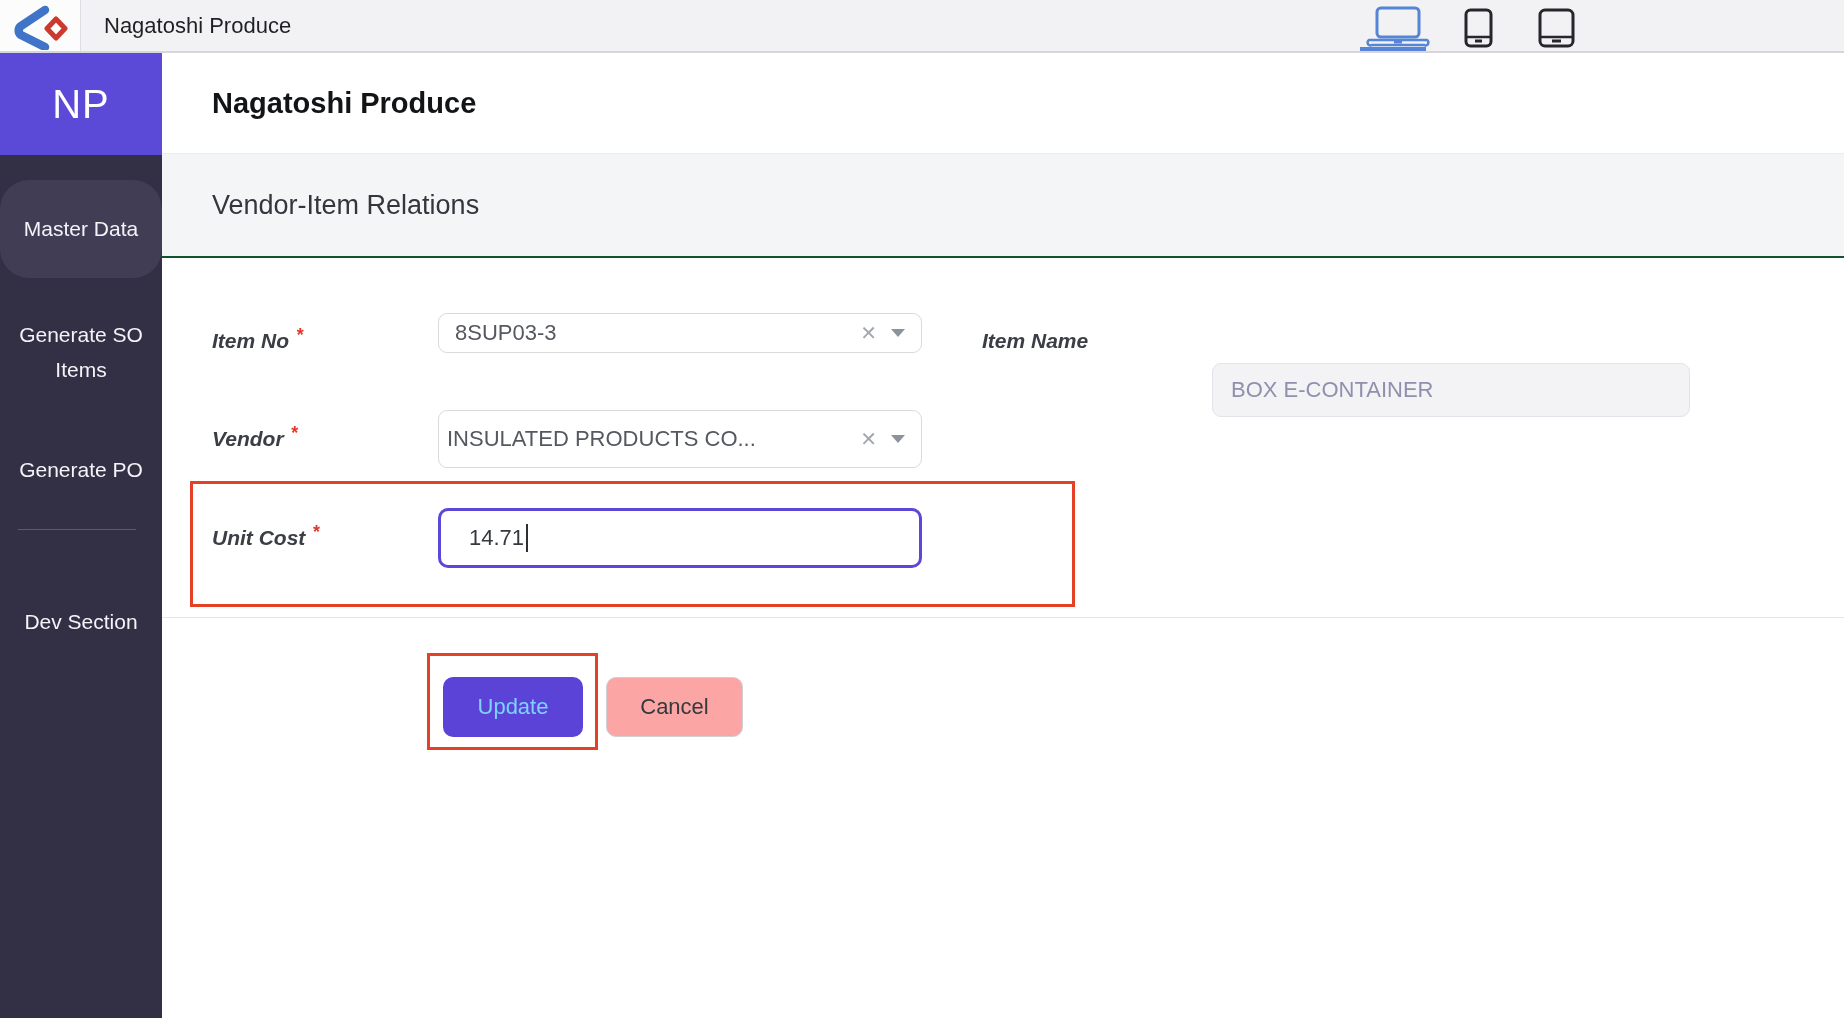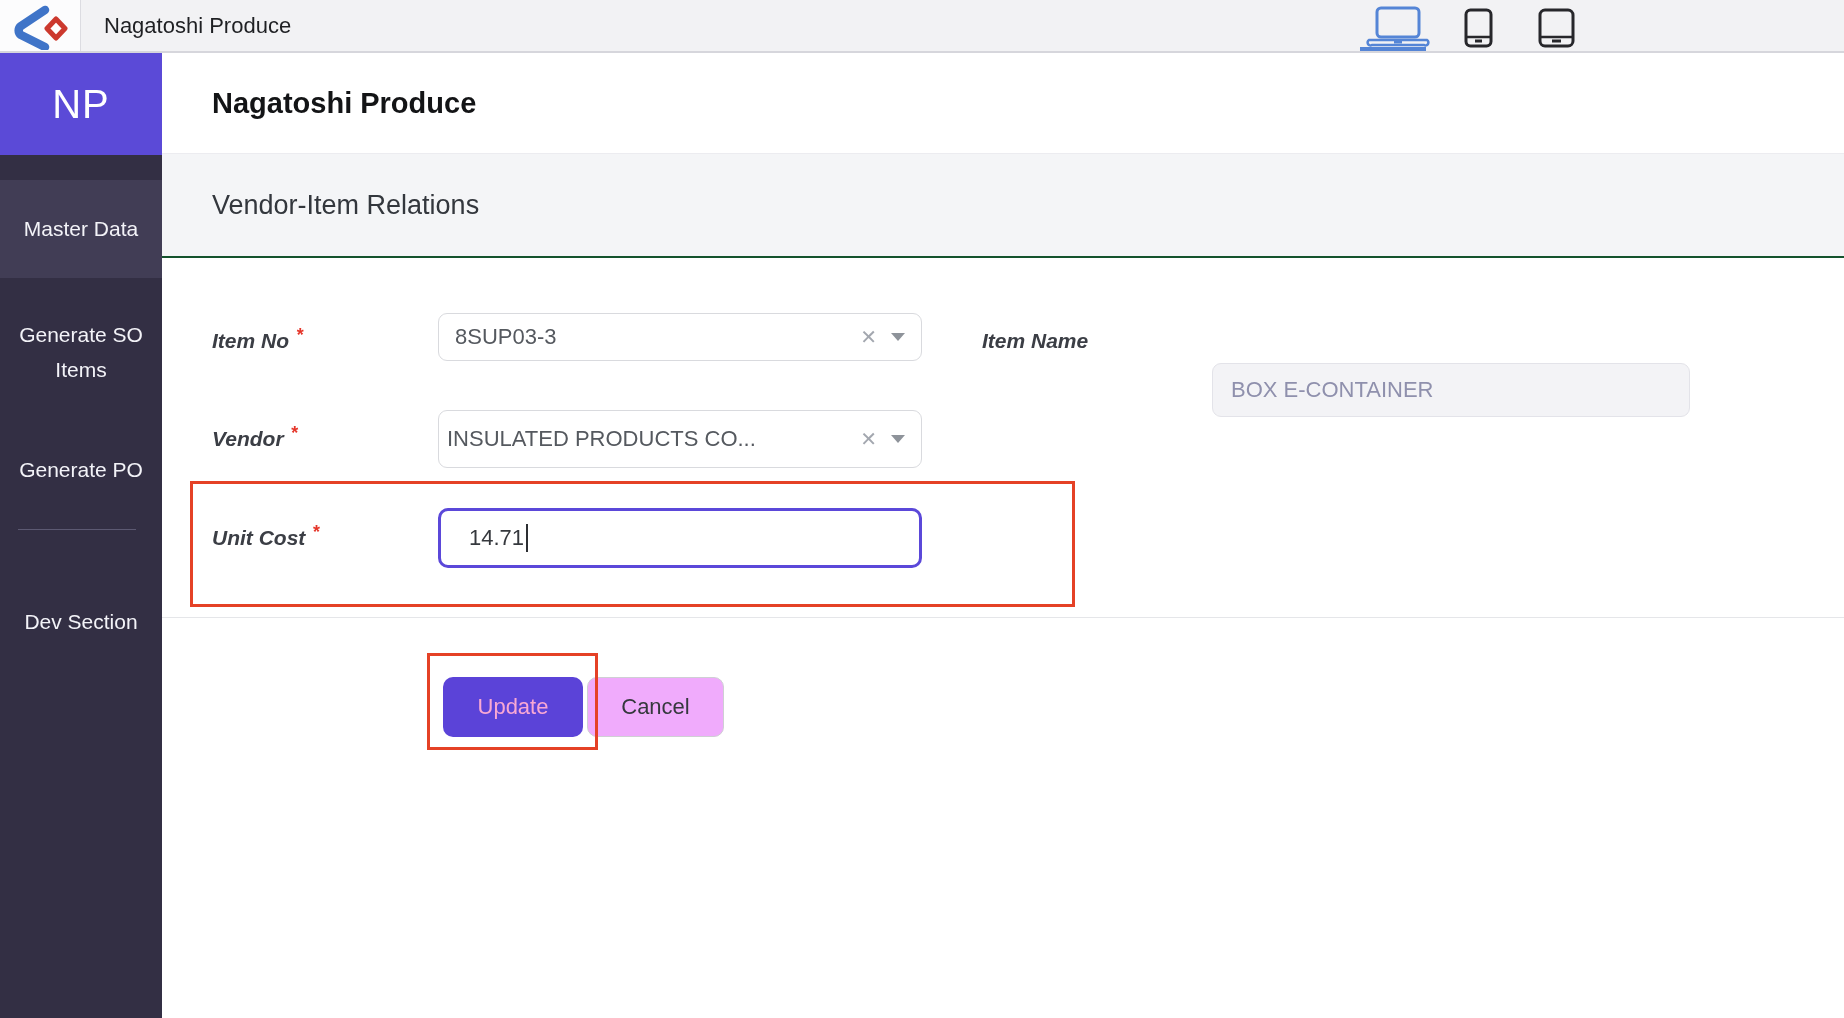--- a/index.html
+++ b/index.html
@@ -24,21 +24,21 @@
   .dev-tablet { left:188px; top:8px; }
   .active-underline { position:absolute; left:1360px; bottom:0; width:66px; height:4px; background:#5585d6; }
 
   
   .sidebar { position:absolute; left:0; top:53px; width:162px; height:965px; background:#332f44; z-index:5; }
   .np-block { position:absolute; left:0; top:0; width:162px; height:102px; background:#5b4ad7;
     color:#ffffff; font-size:40px; font-weight:300; letter-spacing:1px;
     display:flex; align-items:center; justify-content:center; }
   .nav-item { position:absolute; left:0; width:162px; color:#f3f3f8; font-size:21px;
     text-align:center; display:flex; align-items:center; justify-content:center;
-    cursor:pointer; line-height:1.65; }
+    cursor:pointer; line-height:1.65;border-radius:29px; }
   .nav-master { top:127px; height:98px; background:#413d55; }
   .nav-so     { top:255px; height:90px; padding:0 12px; }
   .nav-po     { top:396px; height:42px; }
   .nav-divider{ position:absolute; left:18px; top:476px; width:118px; height:1px; background:#5c5972; }
   .nav-dev    { top:548px; height:42px; }
 
   
   .main { position:absolute; left:162px; top:53px; width:1682px; }
   .page-header { height:101px; background:#fff; border-bottom:1px solid #ececf0;
     display:flex; align-items:center; padding-left:50px; }
@@ -54,43 +54,43 @@
   .req { color:#e5362a; font-size:18px; margin-left:7px; position:relative; top:-6px; }
 
   .select-box { position:absolute; display:flex; align-items:center; background:#fff;
     border:1px solid #d9dade; border-radius:9px; padding:0 16px; cursor:pointer; }
   .select-value { flex:1; font-size:22px; color:#55595f; white-space:nowrap; overflow:hidden; }
   .clear-x { color:#a3a7af; font-size:20px; margin:0 14px 0 8px; cursor:pointer; }
   .dd-caret { width:0; height:0; border-left:7px solid transparent;
     border-right:7px solid transparent; border-top:8px solid #8e939a; }
 
   .lbl-item-no   { left:50px;  top:55px;  height:56px; }
-  .dd-item-no    { left:276px; top:55px;  width:484px; height:48px; }
+  .dd-item-no    { left:276px; top:55px;  width:484px; height:40px; }
   .lbl-item-name { left:820px; top:55px;  height:56px; }
   .inp-item-name { position:absolute; left:1050px; top:57px; width:478px; height:54px;
     background:#f3f3f6; border:1px solid #e3e3e9; border-radius:9px;
     display:flex; align-items:center; padding:0 18px; font-size:22px; color:#8f90ad;margin-top:48px; }
   .lbl-vendor    { left:50px;  top:152px; height:58px; }
   .dd-vendor     { left:276px; top:152px; width:484px; height:58px;padding-left:8px; }
   .lbl-unit-cost { left:50px;  top:250px; height:60px; }
   .inp-unit-cost { position:absolute; left:276px; top:250px; width:484px; height:60px;
     background:#fff; border:3px solid #5b48d9; border-radius:10px;
     display:flex; align-items:center; padding:0 28px; font-size:22px; color:#35383d; }
   .caret-bar { width:2px; height:28px; background:#2d2f33; margin-left:2px; }
 
   .annotation { position:absolute; border:3px solid #e54126; z-index:4; pointer-events:none; background:transparent; }
   .ann-unit-cost { left:28px; top:223px; width:885px; height:126px; }
 
   .footer-area { position:relative; height:400px; background:#fff; }
   .ann-update { left:265px; top:35px; width:171px; height:97px; }
   .btn { position:absolute; top:59px; height:60px; border-radius:10px; font-size:22px;
     font-family:"Liberation Sans", sans-serif; cursor:pointer;
     display:flex; align-items:center; justify-content:center; }
-  .btn-update { left:281px; width:140px; background:#5b43d8; color:#f9a8d4; border:none; font-weight:500; }
-  .btn-cancel { left:425px; width:137px; background:#f0abfc; color:#35383d; border:1.5px solid #cfcfd4; }
+  .btn-update { left:281px; width:140px; background:#5b43d8; color:#7dd3fc; border:none; font-weight:500; }
+  .btn-cancel { left:444px; width:137px; background:#fca5a5; color:#35383d; border:1.5px solid #cfcfd4; }
 </style>
 </head>
 <body>
 
 <div class="topbar">
   <div class="logo-cell">
     <svg width="56" height="46" viewBox="0 0 56 46">
       <path d="M33 6 L9 22 a5.5 5.5 0 0 0 0 9 L33 43" fill="none" stroke="#3f74c8" stroke-width="8.5" stroke-linecap="round" stroke-linejoin="round"></path>
       <path d="M44 15 L53 24.5 L44 34 L35 24.5 Z" fill="#ffffff" stroke="#cc392e" stroke-width="5" stroke-linejoin="round"></path>
     </svg>

